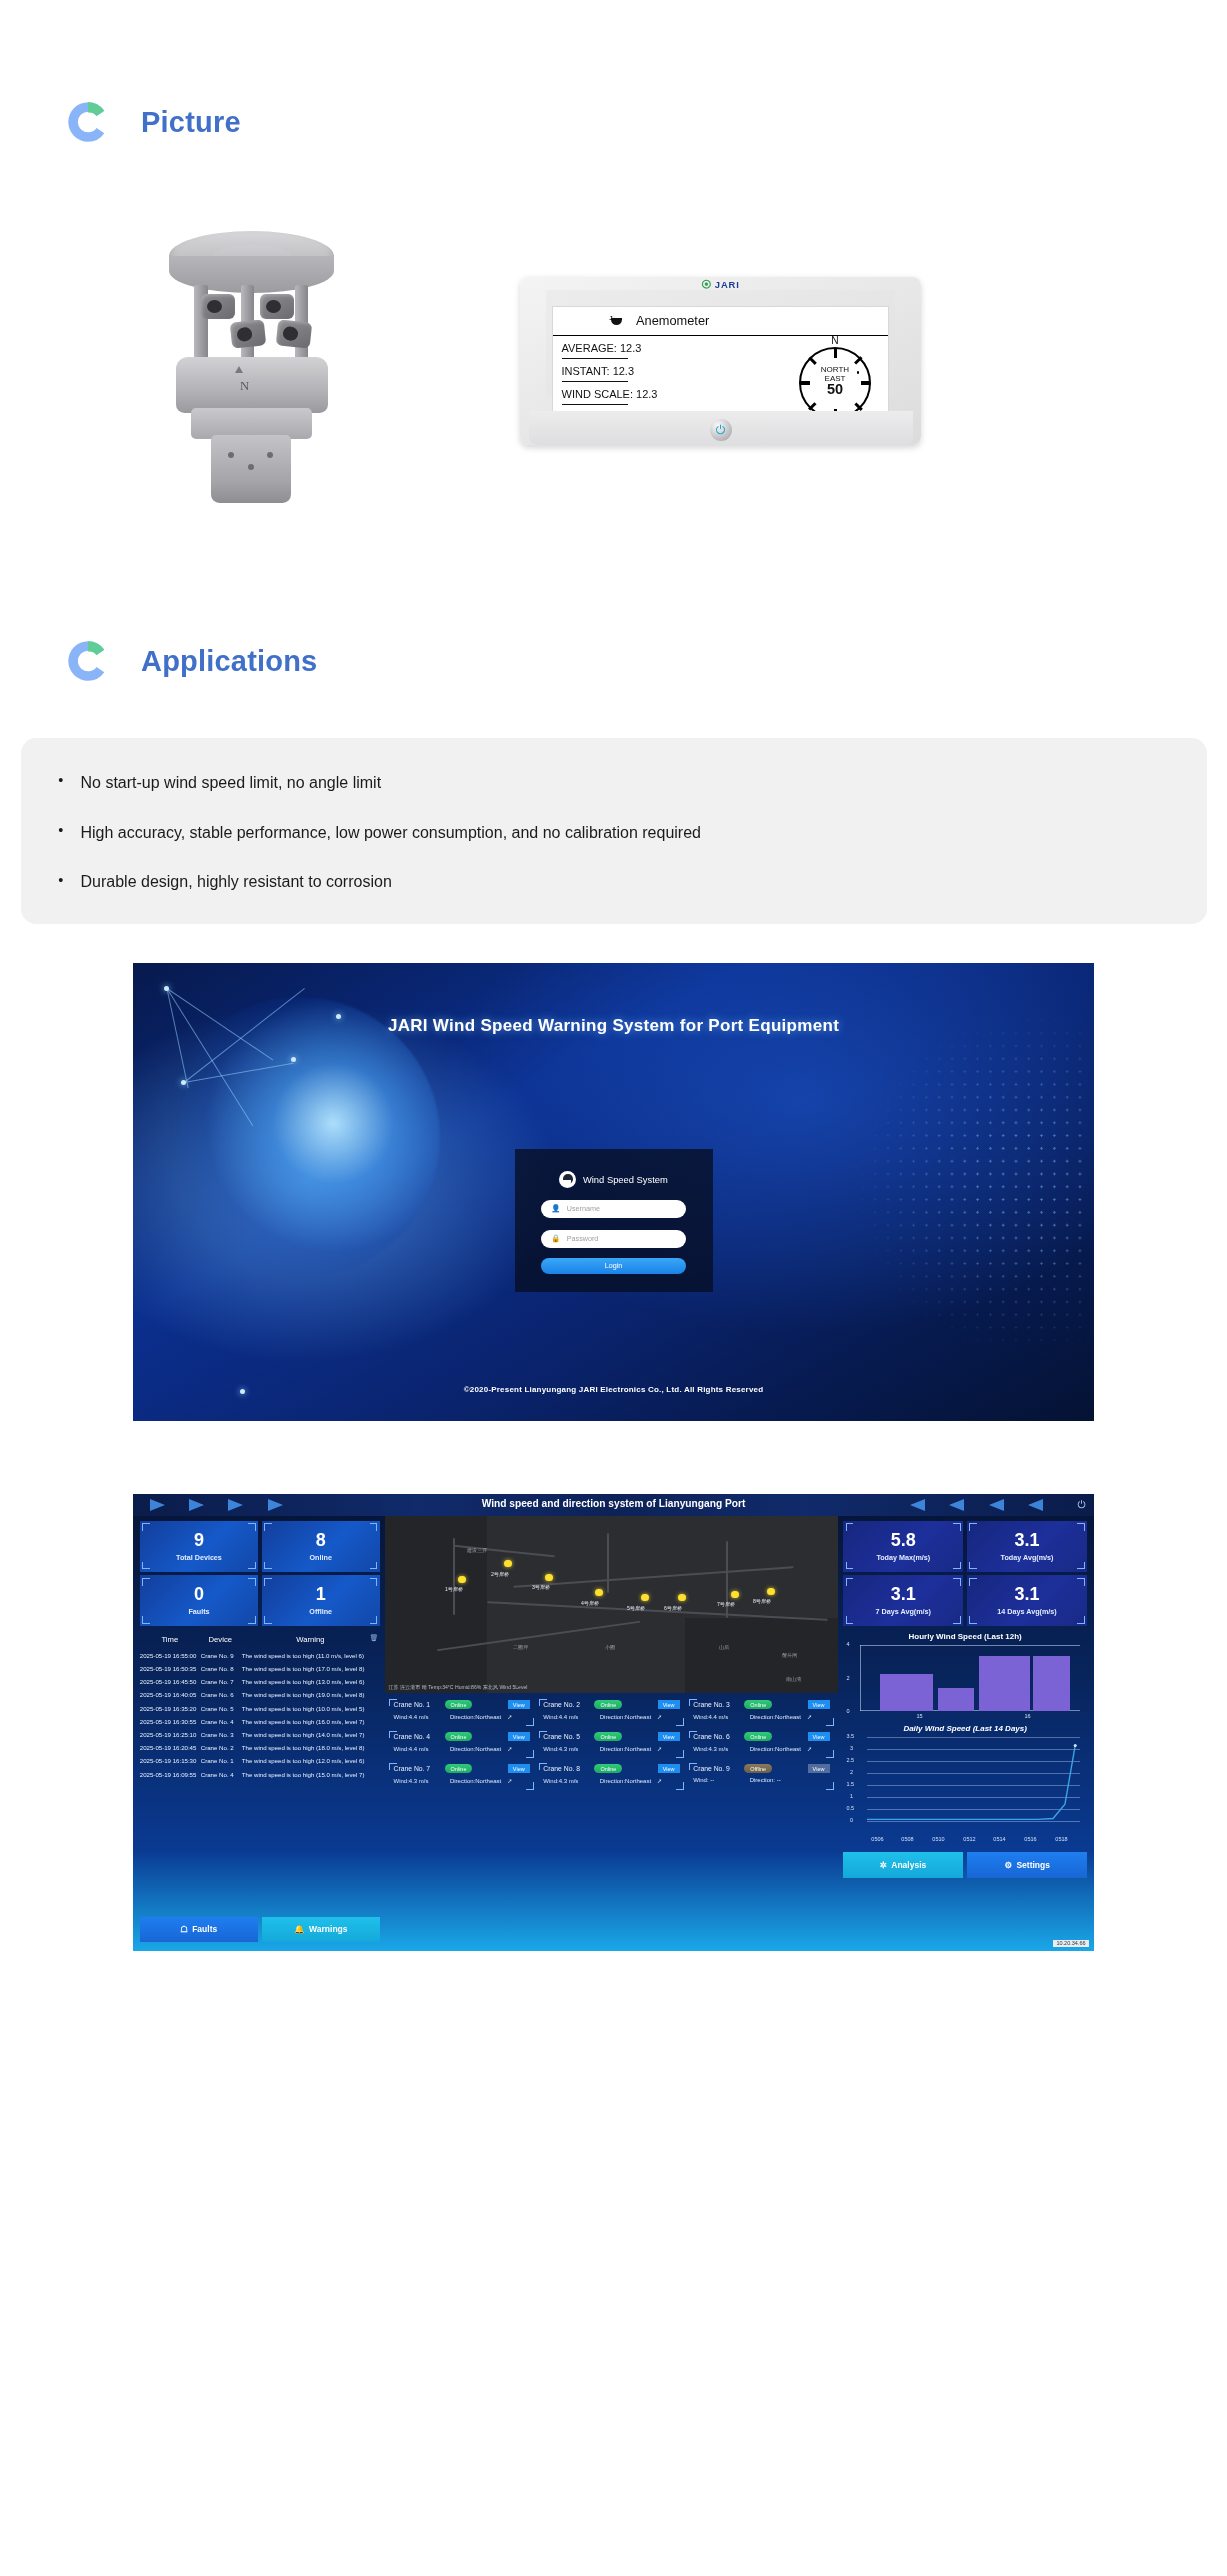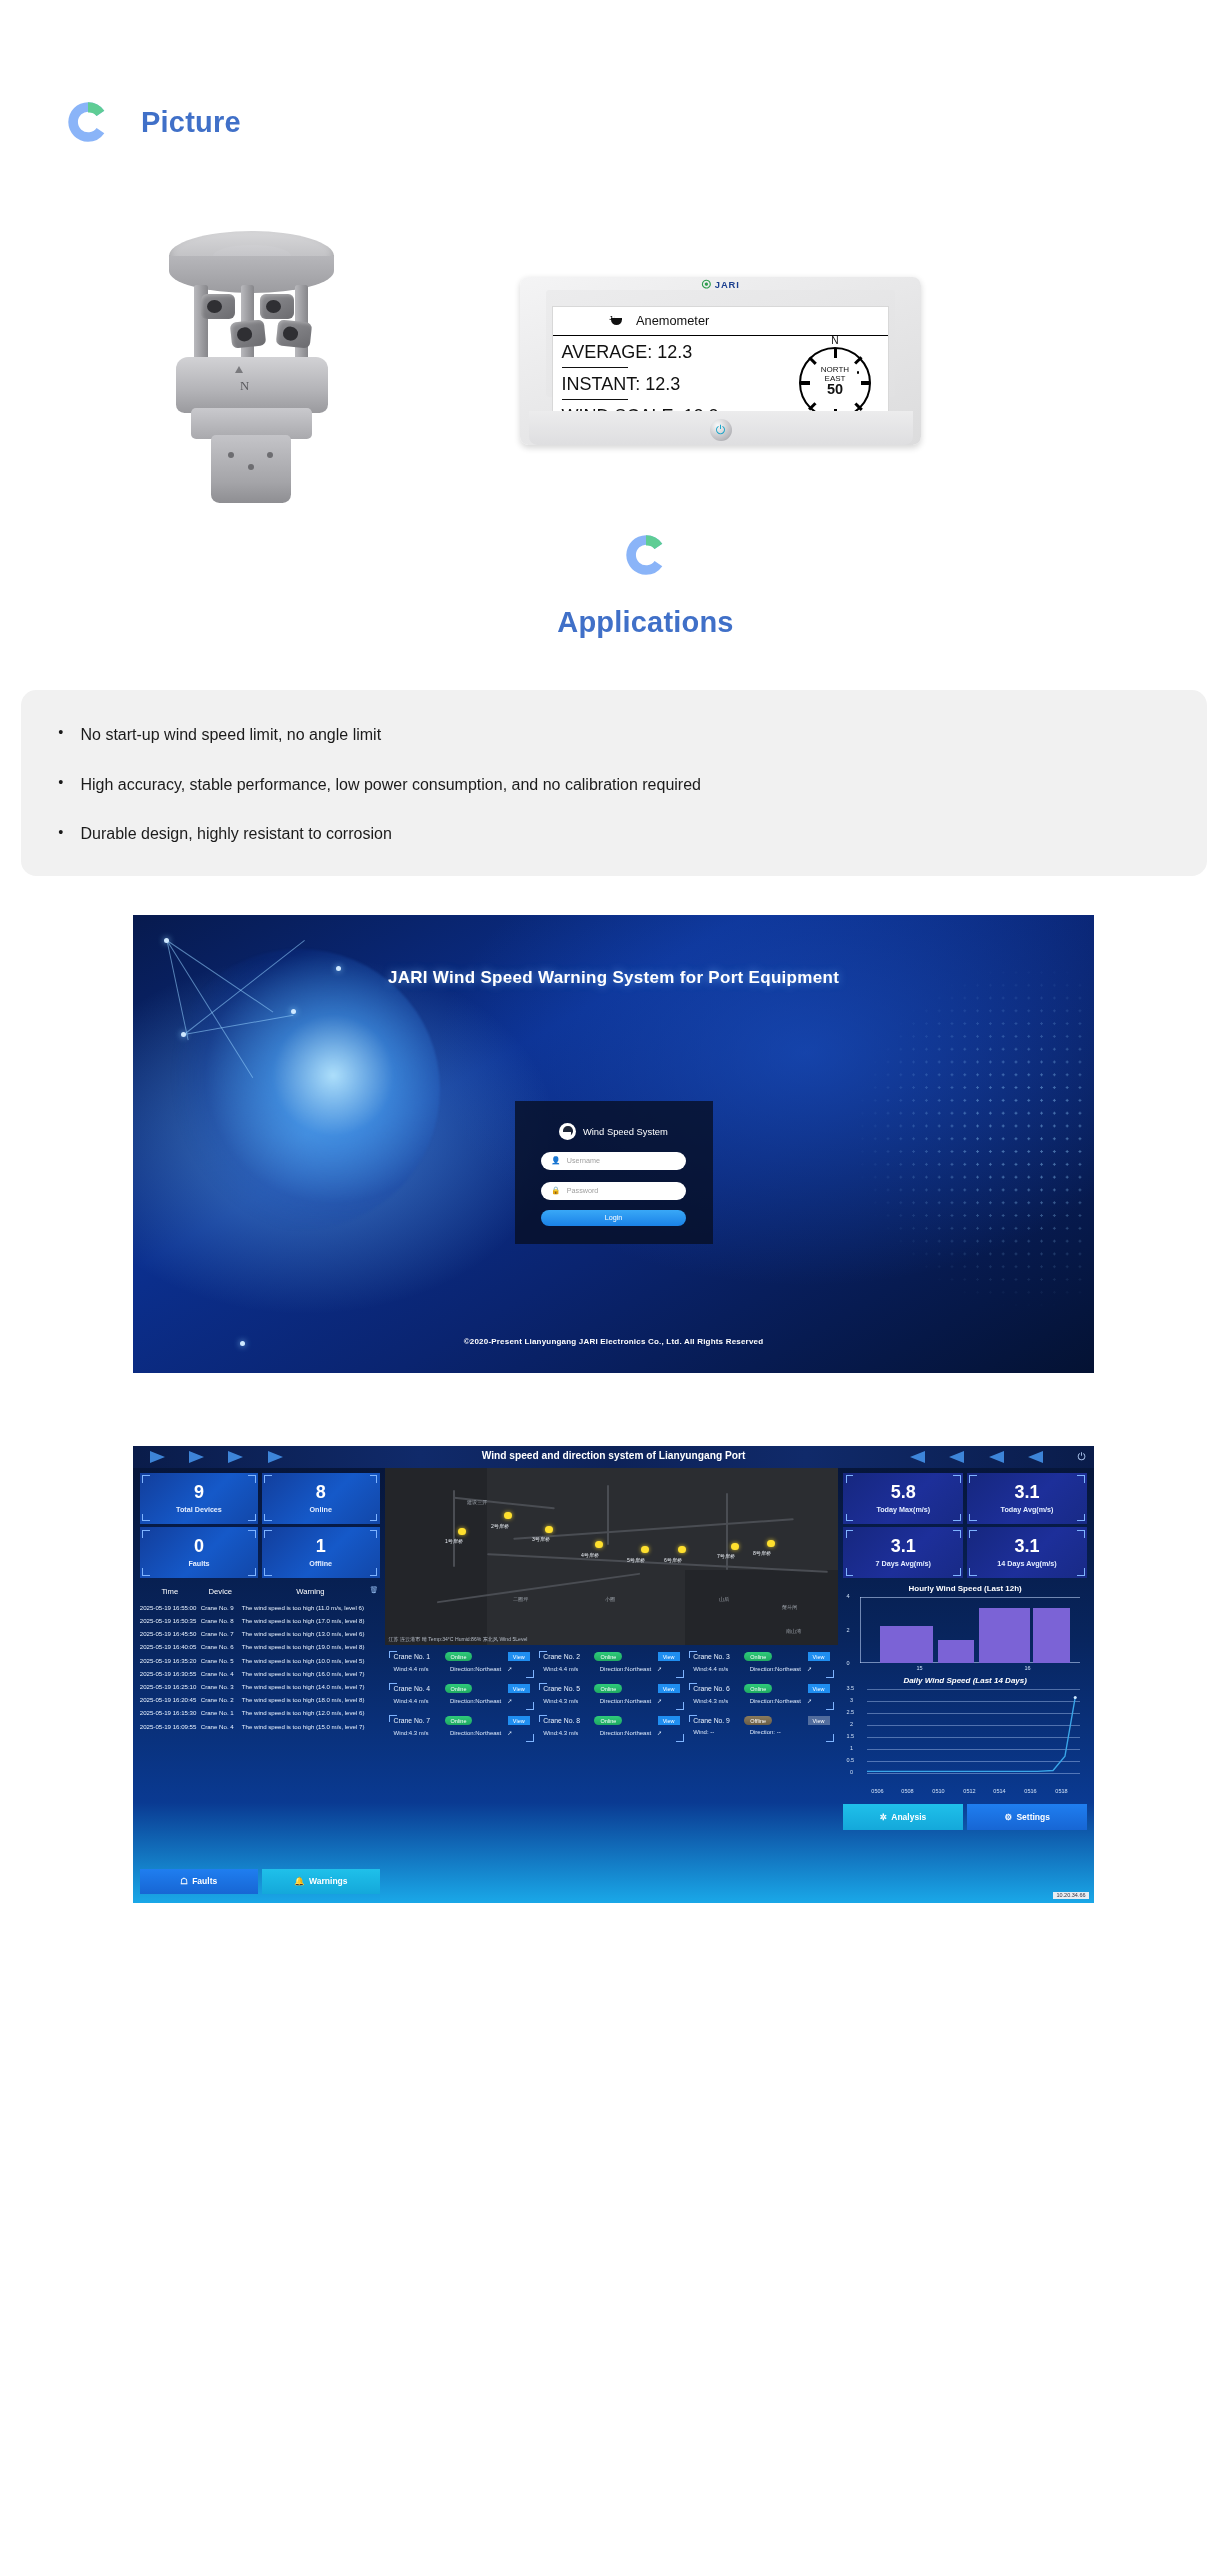--- a/index.html
+++ b/index.html
@@ -125,21 +125,21 @@
     border-radius:50%;background:#fff;
   }
   .jari-mark .swirl::before{
     content:""; position:absolute;left:1.7px;top:10.2px;width:11px;height:6.8px;
     border-radius:0 0 11px 11px;background:#111;z-index:2;
   }
   .jari-mark .jlbl{ font-size:6px;font-weight:bold;letter-spacing:0.4px;color:#111;margin-top:-0.9px;}
   .screen-title { font-size:12.8px; color:#111; margin-left:37px; }
   .screen-body { display:flex; height:calc(100% - 31px); }
   .readouts { flex:1; padding:6.8px 0 0 8.5px; }
-  .ro { font-size:18px; color:#111; margin-bottom:3.4px; }
+  .ro { font-size:11px; color:#111; margin-bottom:3.4px; }
   .ro-line { width:66px; height:0.9px; background:#111; margin:3.4px 0 6.8px 0; }
   .compass-wrap {
     width: 106px; display:flex; flex-direction:column; align-items:center;
     padding-top:0.9px;
   }
   .compass-n { font-size:10.2px; color:#111; line-height:1; }
   .compass {
     width:72px;height:72px;border-radius:50%;border:2.1px solid #000;
     position:relative; margin-top:0.9px;
   }
@@ -433,21 +433,21 @@
           </div>
         </div>
       </div>
       <div class="panel-foot"></div>
       <div class="pwr-btn">
           <i>⏻</i>
         </div>
     </div>
   </div>
 
-  <div class="sec-head" style="flex-direction:column;">
+  <div class="sec-head" style="margin-top:106px;">
     <span class="sec-logo">
       <svg viewBox="0 0 56 56" width="48" height="48">
         <path d="M28 5 A23 23 0 0 0 28 51 A23 23 0 0 0 47 41 L38 35 A12 12 0 1 1 38 21 L47 15 A23 23 0 0 0 28 5 Z" fill="#8ab4f8"></path>
         <path d="M28 5 A23 23 0 0 1 47 15 L38 21 A12 12 0 0 0 28 17 Z" fill="#5fcd95"></path>
       </svg>
     </span>
     <span class="sec-title">Applications</span>
   </div>
 
 

